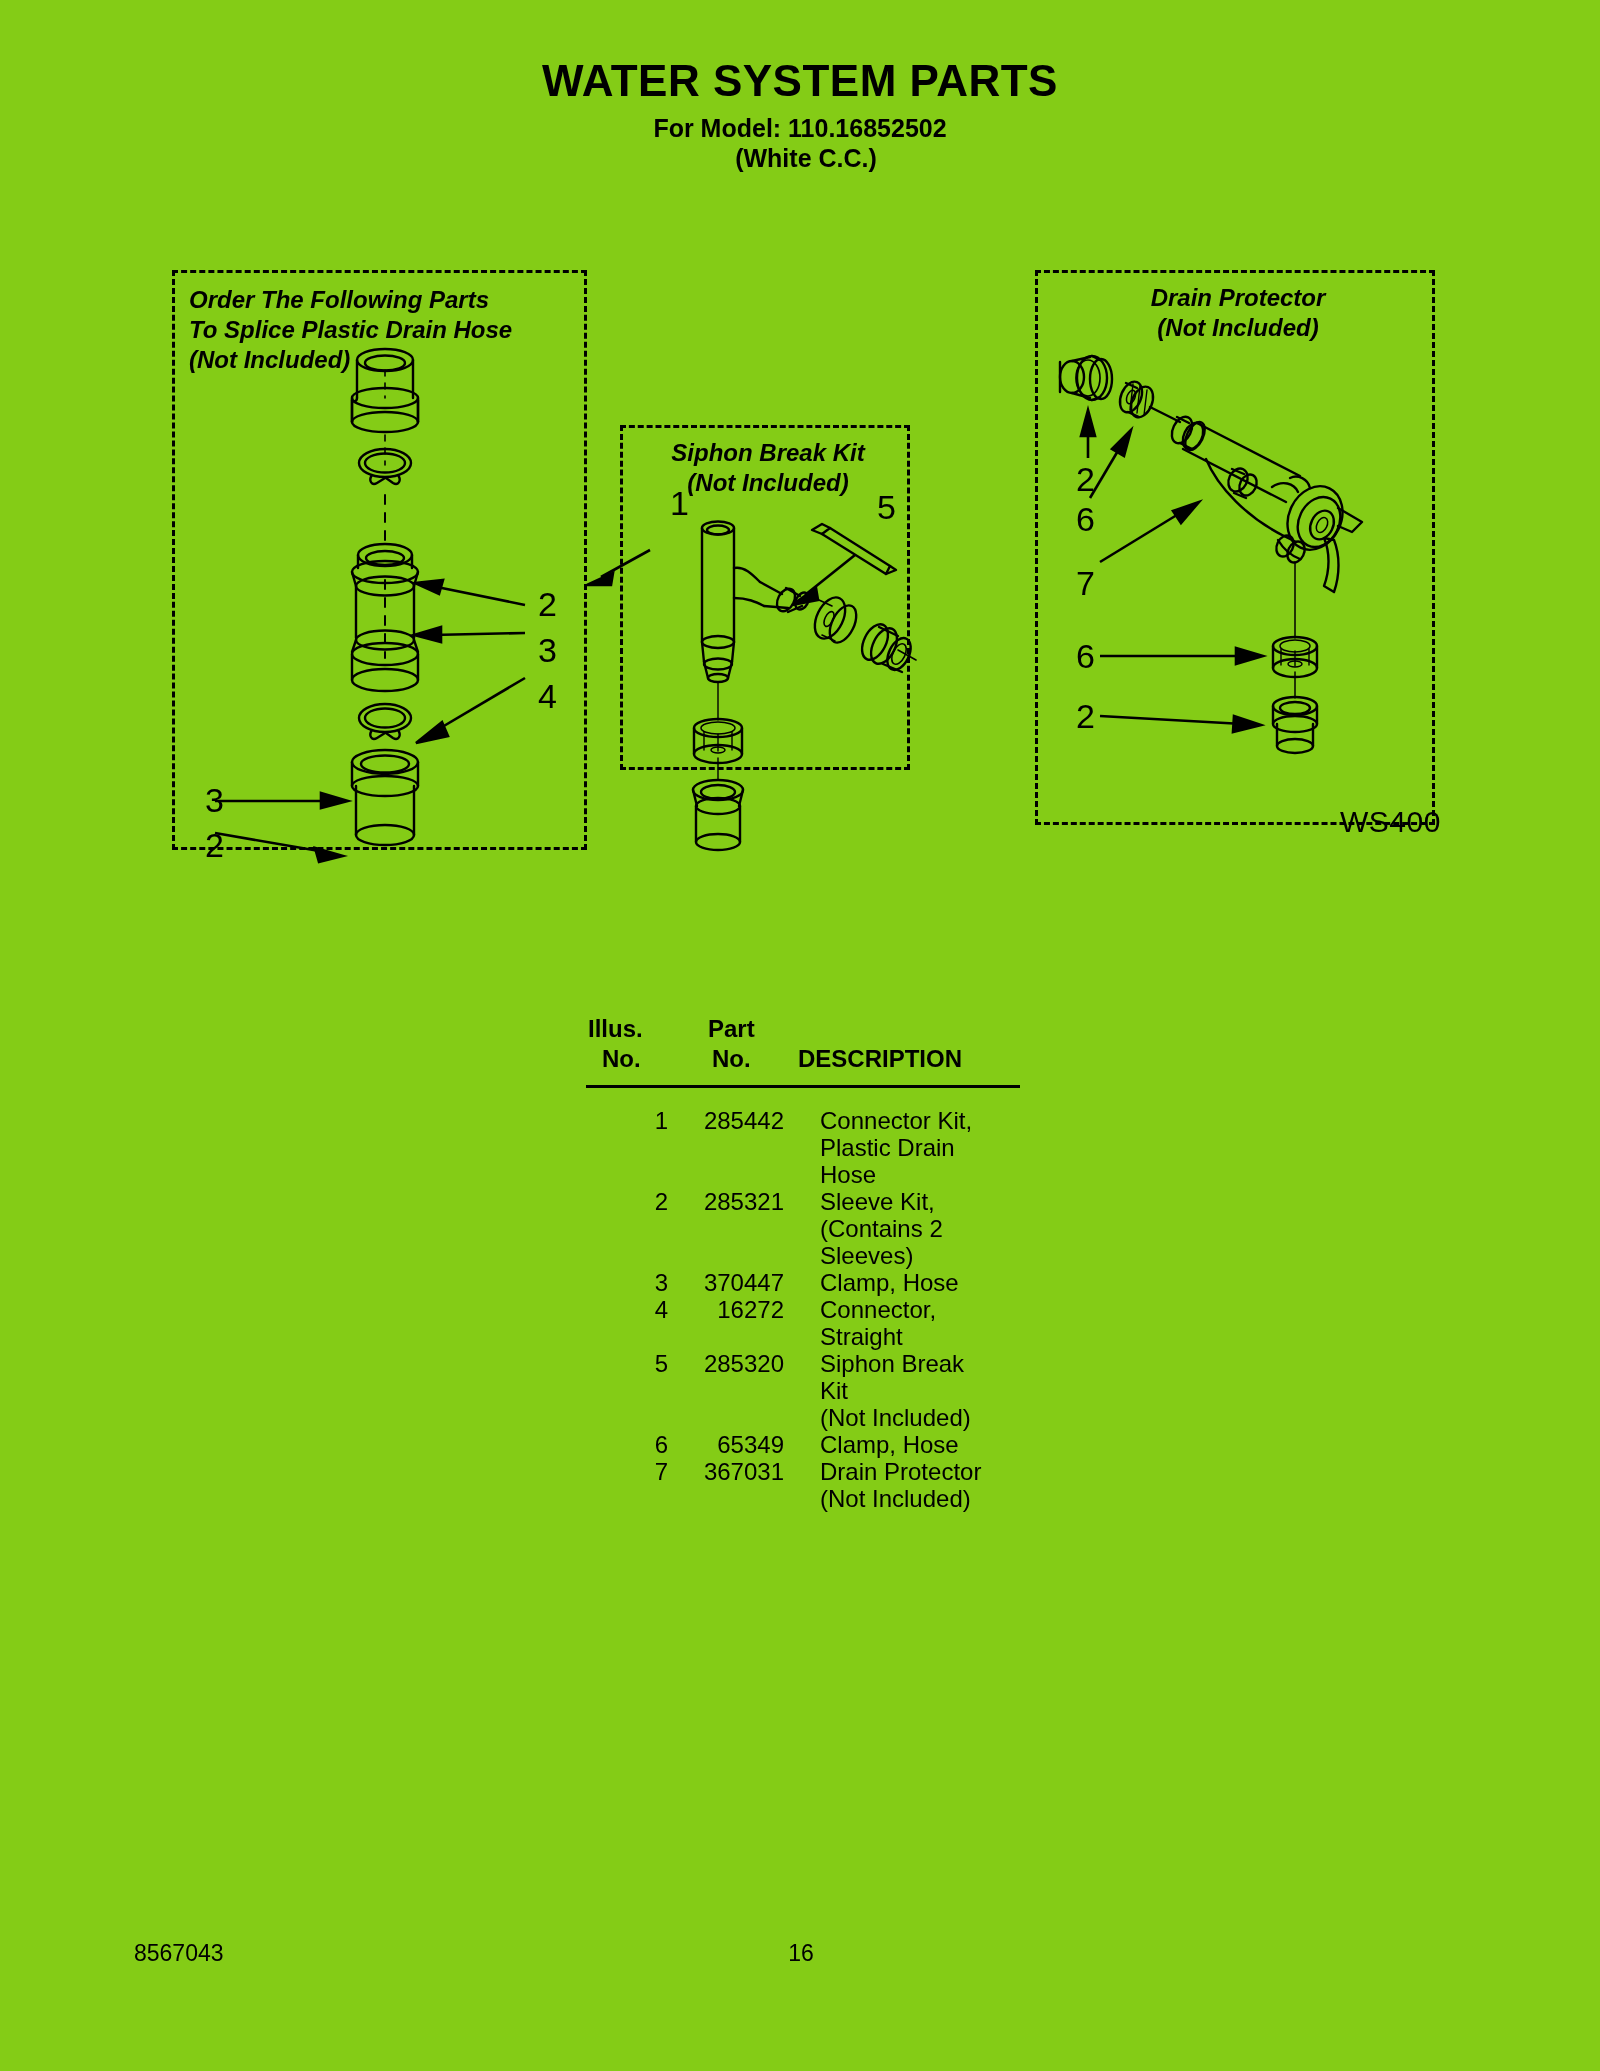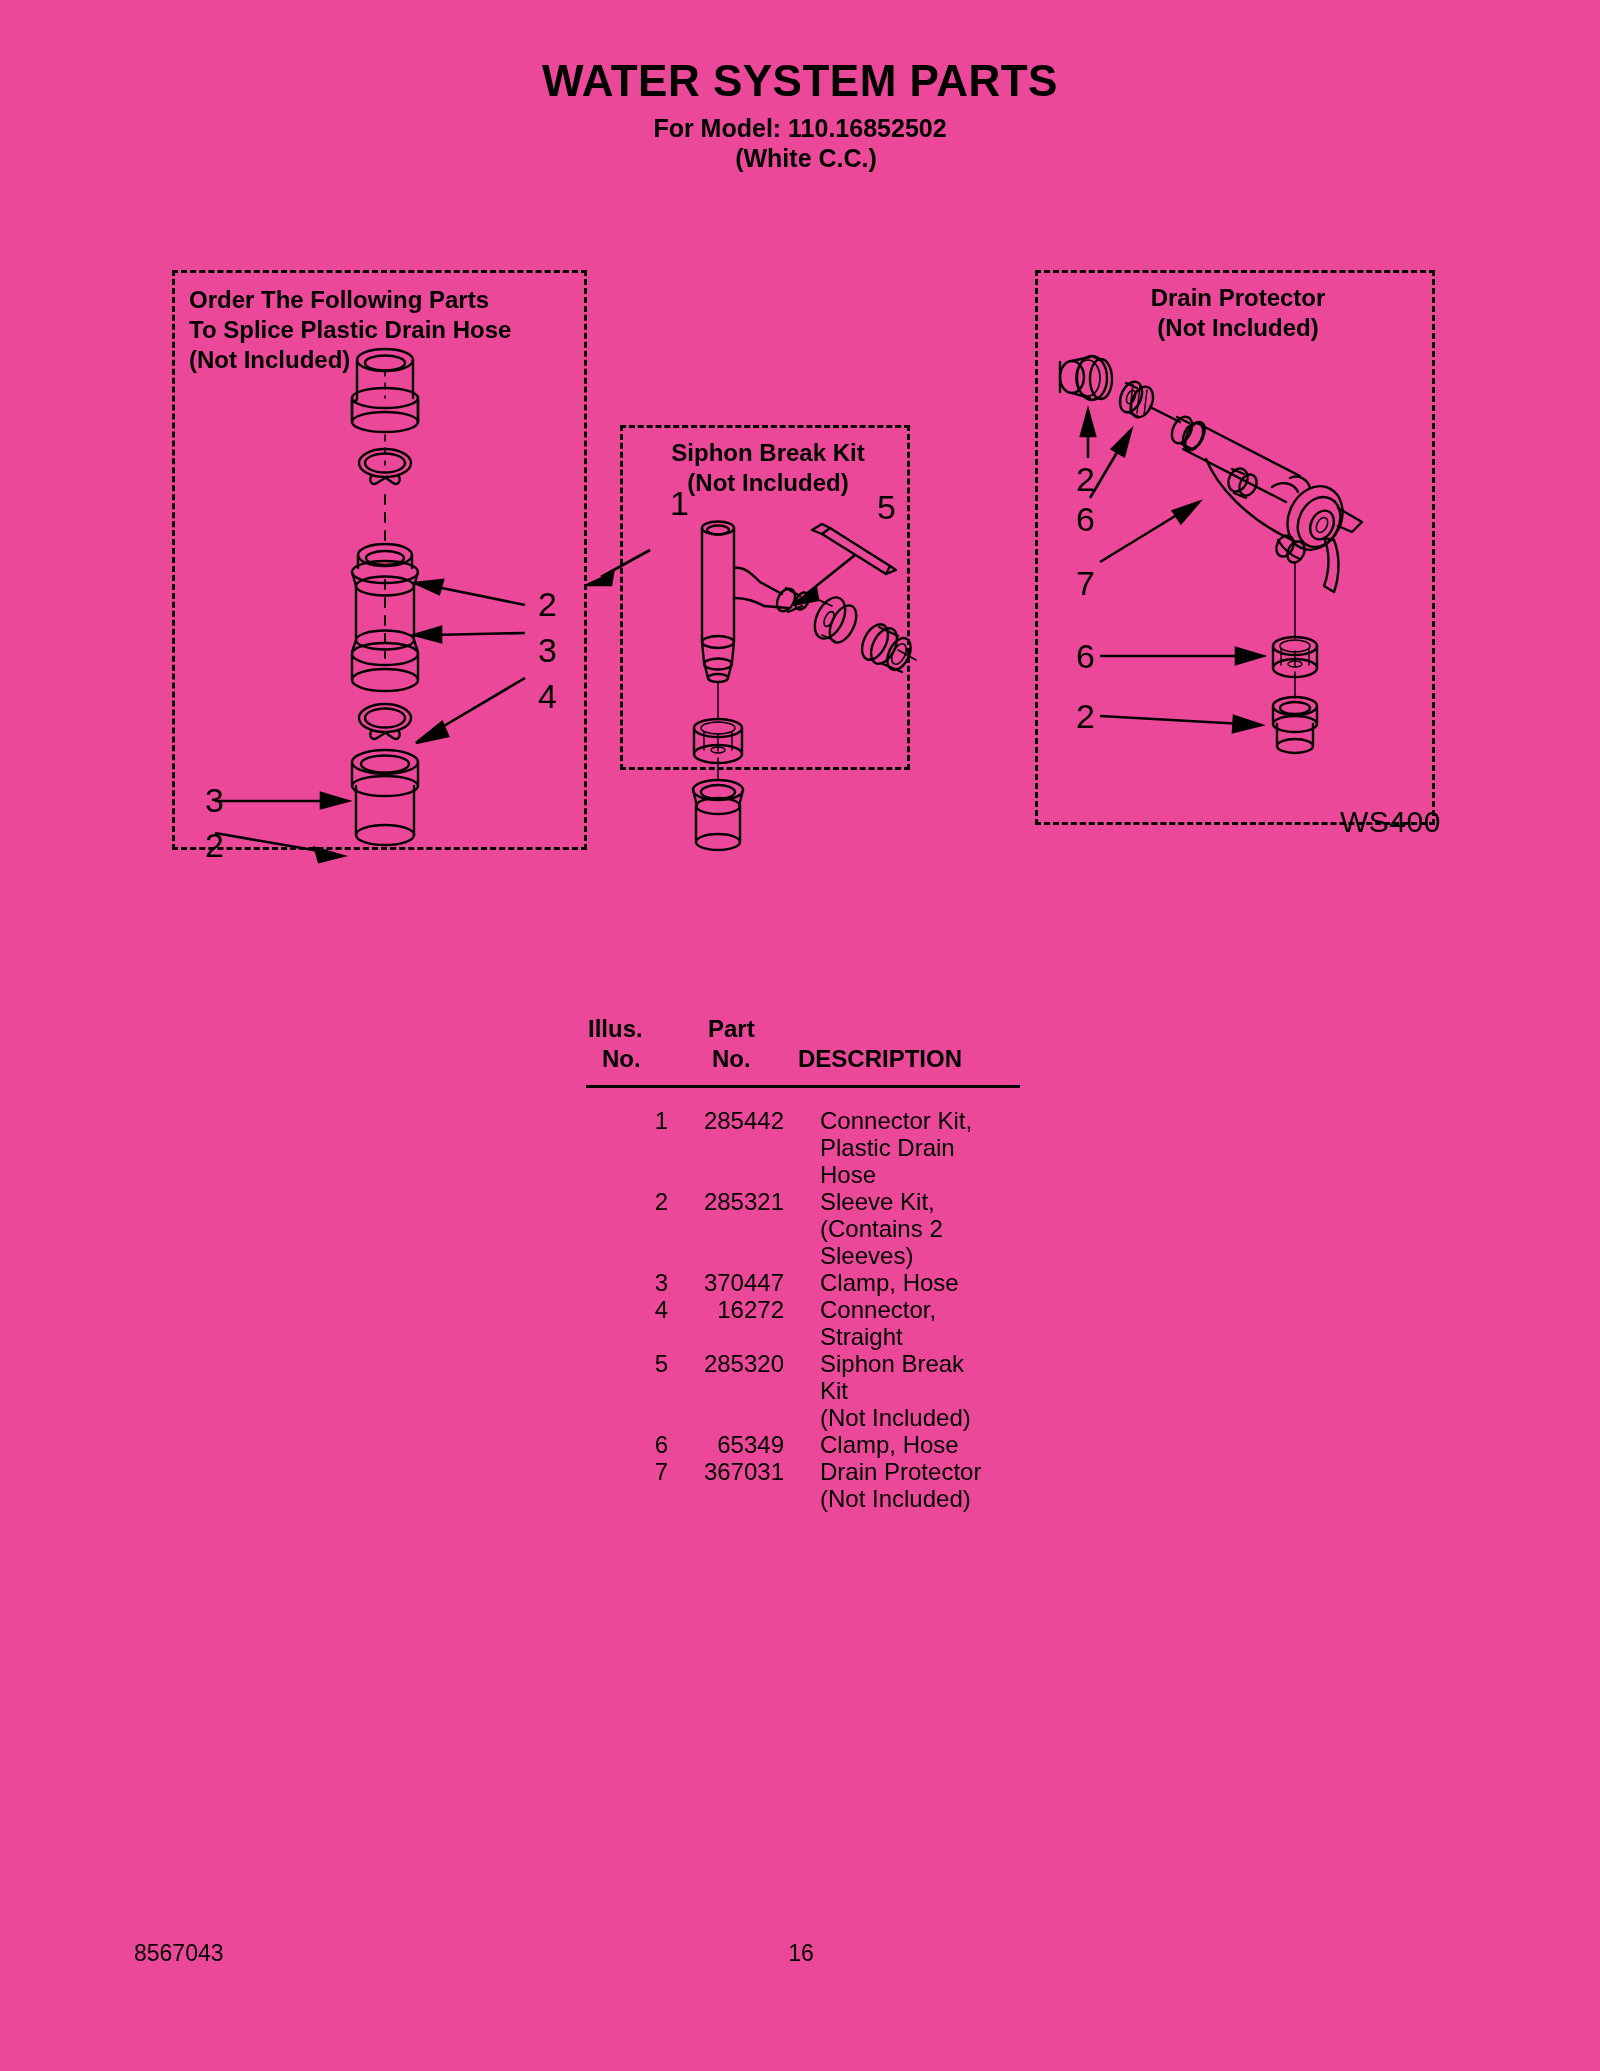--- a/index.html
+++ b/index.html
@@ -9,21 +9,21 @@
     background: #ffffff;
   }
   body {
     font-family: "Liberation Sans", sans-serif;
     color: #000000;
   }
   .page {
     position: relative;
     width: 1600px;
     height: 2071px;
-    background: #ec4899;
+    background: #84cc16;
     overflow: hidden;
   }
 
   
   .header {
     position: absolute;
     top: 58px;
     left: 0;
     width: 1600px;
     text-align: center;
@@ -65,20 +65,21 @@
   }
   #box-splice  { left: 172px;  top: 20px;  width: 415px; height: 580px; }
   #box-siphon  { left: 620px;  top: 175px; width: 290px; height: 345px; }
   #box-drain   { left: 1035px; top: 20px;  width: 400px; height: 555px; }
 
   .box-caption {
     font-size: 24px;
     font-weight: bold;
     line-height: 1.26;
     white-space: pre-line;
+    font-style: italic;
   }
   #box-splice .box-caption {
     position: absolute;
     left: 14px;
     top: 12px;
     text-align: left;
   }
   #box-siphon .box-caption {
     position: absolute;
     left: 0;

